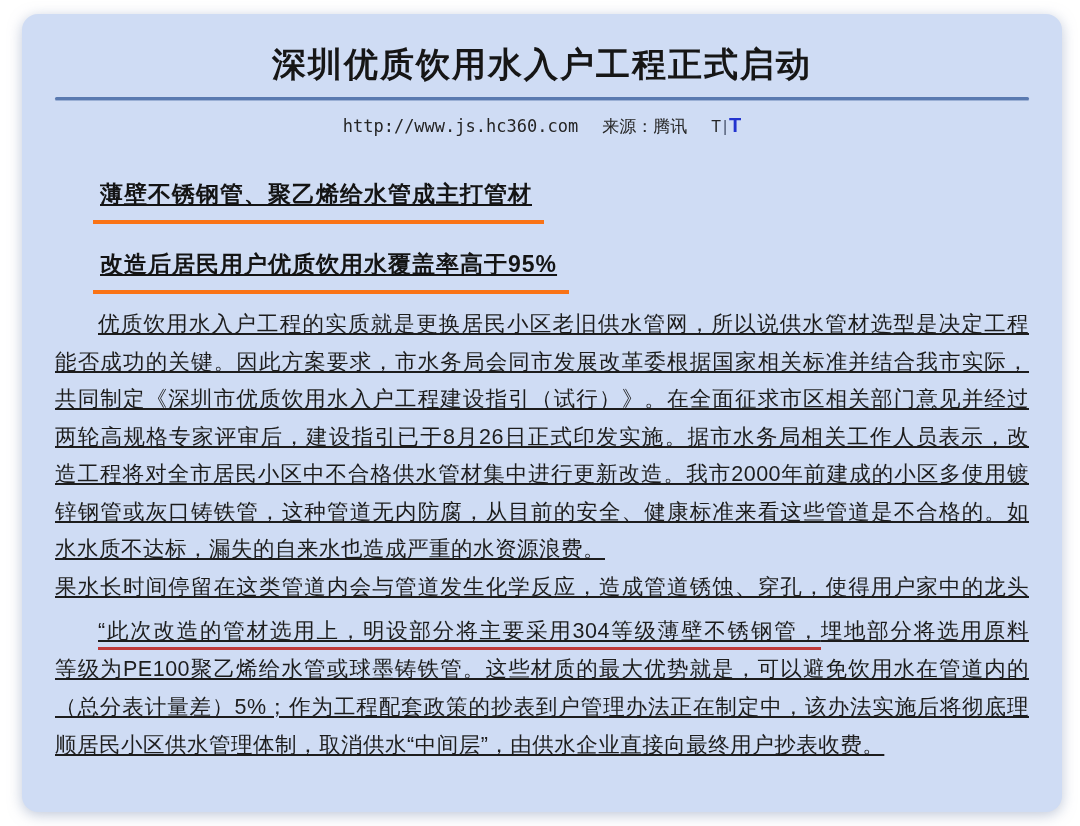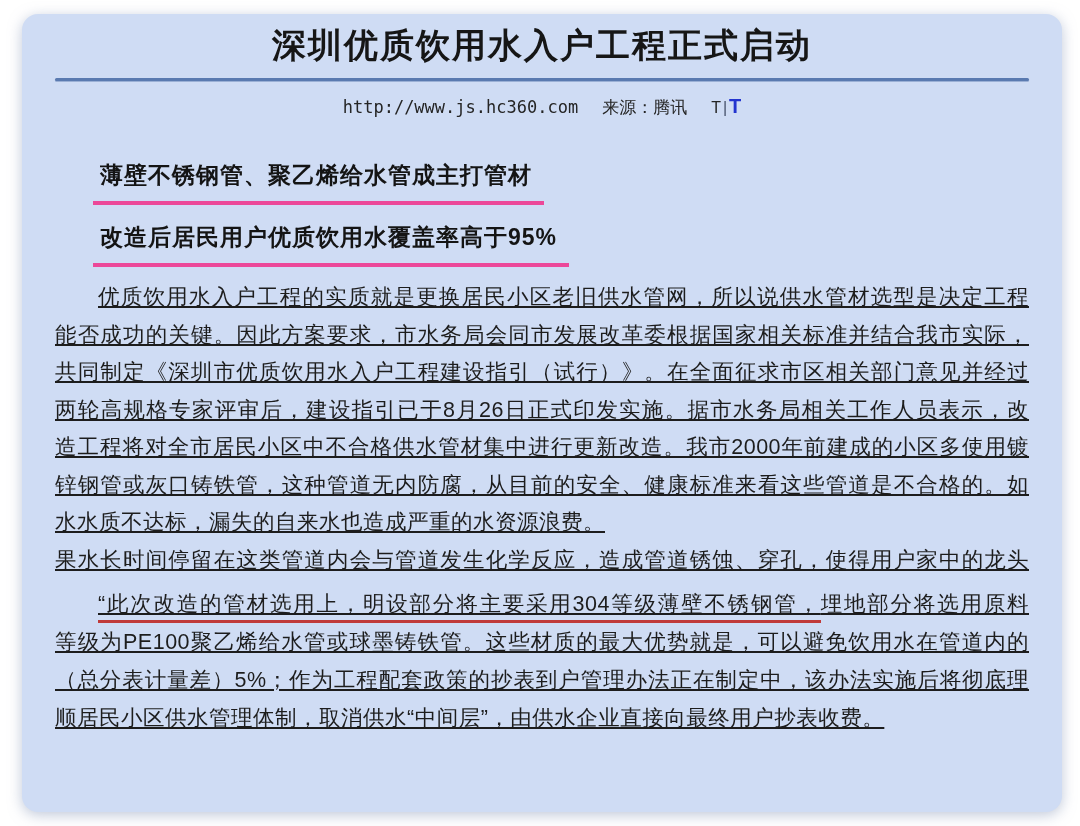--- a/index.html
+++ b/index.html
@@ -8,44 +8,44 @@
     font-family:"Liberation Sans",sans-serif;
     -webkit-font-smoothing:antialiased;
   }
   .card{
     position:absolute;left:22px;top:14px;width:1040px;height:798px;
     background:#cfdcf4;border-radius:16px;
     box-shadow:0 3px 14px rgba(140,155,185,.55);
     box-sizing:border-box;padding:0 33px;overflow:hidden;
   }
   .title{
-    padding-top:8px;text-align:center;
+    padding-top:27px;text-align:center;
     font-size:34px;font-weight:bold;color:#161616;letter-spacing:2px;
     line-height:46px;
   }
   .divider{
     margin-top:10px;height:3px;background:#5a7ab0;border-radius:2px;
     box-shadow:0 1px 0 rgba(90,122,176,.45);
   }
   .byline{
     margin-top:14px;display:flex;justify-content:center;align-items:baseline;gap:24px;
     font-family:"DejaVu Sans Mono","Liberation Mono",monospace;
     font-size:17px;color:#252525;line-height:22px;white-space:nowrap;text-align:right;
   }
   .tt{display:inline-flex;align-items:baseline;gap:2px;font-family:"Liberation Sans",sans-serif;}
   .t-small{font-size:16px;color:#252525;cursor:pointer;}
   .t-sep{color:#44506a;font-size:16px;}
   .t-large{font-size:20px;font-weight:bold;color:#2334cf;cursor:pointer;}
   .subhead-wrap{margin-left:38px;}
   .sh1{margin-top:40px;}
-  .sh2{margin-top:16px;}
+  .sh2{margin-top:24px;}
   .subhead{
     display:inline-block;font-size:23px;font-weight:bold;color:#141414;
     line-height:32px;letter-spacing:1px;
-    padding:0 12px 10px 7px;border-bottom:4px solid #ec4899;
+    padding:0 12px 10px 7px;border-bottom:4px solid #f97316;text-decoration:underline;
   }
   .body-text{margin-top:12px;font-size:21.5px;color:#1d1d1d;letter-spacing:.5px;}
   .bline{
     line-height:37.5px;text-align:justify;text-align-last:justify;
     overflow:hidden;white-space:nowrap;text-decoration:underline;
   }
   .bline.short{text-align-last:left;}
   .indent2{text-indent:43px;}
   .p2{margin-top:6px;}
   .p2 .bline{line-height:38px;}

